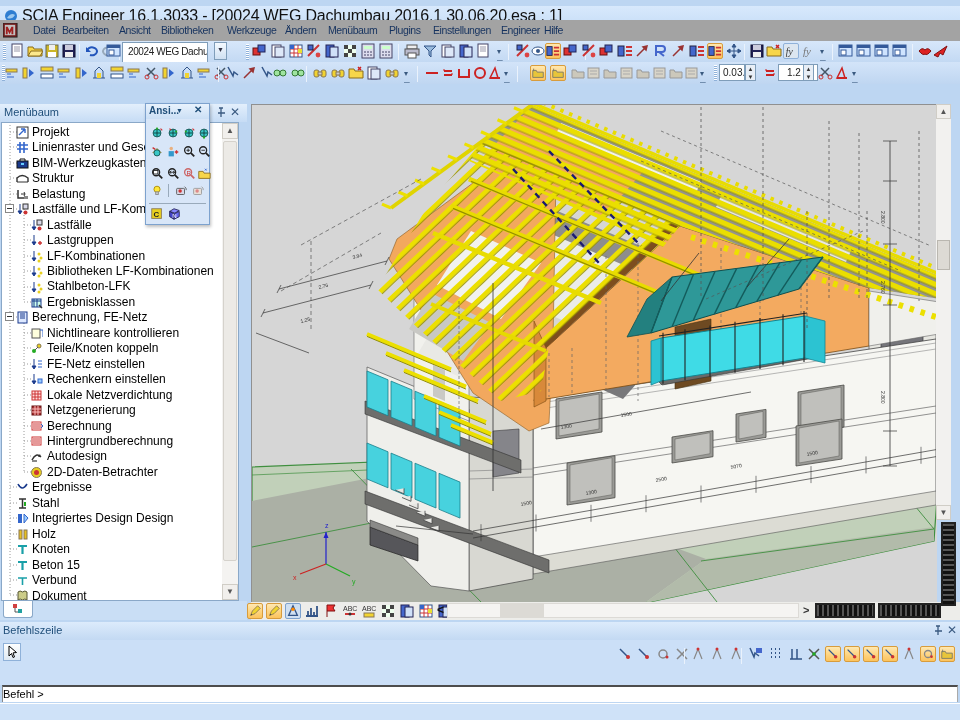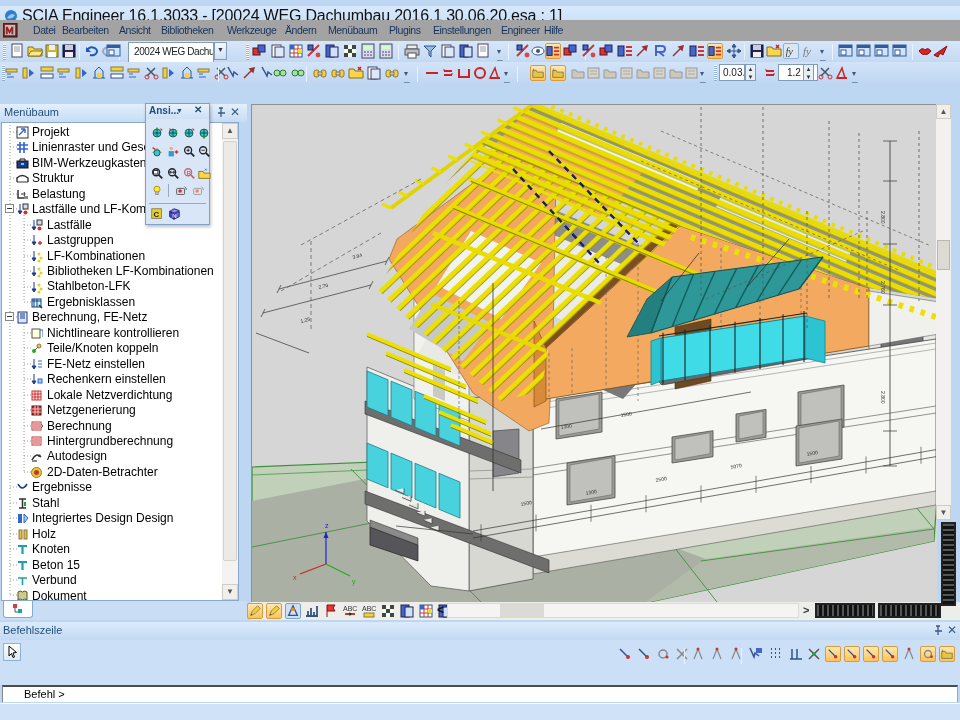--- a/index.html
+++ b/index.html
@@ -18,21 +18,21 @@
 #lhdr{left:0;top:104px;width:247px;height:18px;background:linear-gradient(#e3effc,#c6dcf5);font-size:11px;color:#1f4e79;padding:2px 0 0 4px}
 #tree{left:1px;top:122px;width:238px;height:479px;background:#fff;border:1px solid #8aa8c8;font-size:12px;color:#000;overflow:hidden}
 .trow{position:absolute;white-space:nowrap}
 #vsb{left:222px;top:123px;width:16px;height:477px;background:#f4f3f1}
 #tabstrip{left:0;top:601px;width:247px;height:19px;background:#c9def5}
 #canvas{left:251px;top:104px;width:685px;height:498px;background:#d6d6d6;border-left:1px solid #909090;border-top:1px solid #909090}
 #vpsb{left:936px;top:104px;width:15px;height:416px;background:#f2f1ef}
 #vpbottom{left:251px;top:602px;width:709px;height:18px;background:#ededea}
 #cmdhdr{left:0;top:622px;width:960px;height:18px;background:linear-gradient(#dcebfc,#c3d9f3);font-size:11px;color:#1f4e79;padding:2px 0 0 3px}
 #cmdbody{left:0;top:640px;width:960px;height:45px;background:#cbdff7}
-#cmdinput{left:2px;top:685px;width:956px;height:17px;background:#fff;border-top:2px solid #4d4d4d;border-left:1px solid #888;border-right:1px solid #aaa;font-size:11px;color:#000;padding:1px 0 0 21px}
+#cmdinput{left:2px;top:685px;width:956px;height:17px;background:#fff;border-top:2px solid #4d4d4d;border-left:1px solid #888;border-right:1px solid #aaa;font-size:11px;color:#000;padding:1px 0 0 0}
 #status{left:0;top:703px;width:960px;height:17px;background:#cfe2f8;border-top:1px solid #fff;font-size:10px;color:#15325f}
 .scell{position:absolute;top:18px;height:23px;border-right:1px solid #a3bfdf}
 .ic{position:absolute;width:16px;height:16px}
 .hl{background:linear-gradient(#ffe8b0,#fcc35c);border:1px solid #d89c3c;border-radius:2px}
 .hlb{background:#cfe0f2;border:1px solid #7da2ce;border-radius:2px}
 .prs{background:#dce6f0;border:1px solid #8fb1d9;border-radius:2px}
 #palette{left:145px;top:103px;width:65px;height:122px;background:#d8e6f8;border:1px solid #7da2ce;box-shadow:1px 2px 3px rgba(0,0,0,.25)}
 #palhdr{position:absolute;left:0;top:0;width:63px;height:15px;background:linear-gradient(#e8f2fd,#cbdff5);font-size:10px;font-weight:bold;color:#1f4e79;padding:1px 0 0 3px}
 .pic{position:absolute;width:14px;height:14px}
 svg{display:block}
@@ -92,21 +92,21 @@
       </svg>
       <svg class="ic" style="left:100px;top:2px" width="16" height="16" viewBox="0 0 16 16">
         <path d="M13 8 a5 4 0 1 0 -3 4" stroke="#9ab" stroke-width="2" fill="none"></path>
         <path d="M14 4 v5 h-5Z" fill="#9ab"></path>
       </svg>
       <svg class="ic" style="left:106px;top:2px" width="16" height="16" viewBox="0 0 16 16">
         <rect x="1" y="2" width="13" height="11" fill="#cfe4ff" stroke="#345a9a"></rect>
         <rect x="1" y="2" width="13" height="3" fill="#345a9a"></rect>
         <rect x="3" y="7" width="5" height="5" fill="#fff" stroke="#345a9a"></rect>
       </svg>
-      <div class="combo" style="left:128px;top:1px;width:86px;height:30px;padding:3px 0 0 5px;letter-spacing:-0.4px;font-size:10px">20024 WEG Dachu</div>
+      <div class="combo" style="left:122px;top:1px;width:86px;height:30px;padding:3px 0 0 5px;letter-spacing:-0.4px;font-size:10px">20024 WEG Dachu</div>
       <div class="abs" style="left:214px;top:1px;width:13px;height:18px;background:linear-gradient(#f5faff,#cfe0f2);border:1px solid #7f9db9">
         <span style="position:absolute;left:2px;top:3px;font-size:7px;color:#334">▼</span>
       </div>
       <div class="grip" style="left:246px;top:3px"></div>
       <div class="sep" style="left:398px;top:3px"></div>
       <svg class="ic" style="left:252px;top:2px" width="16" height="16" viewBox="0 0 16 16">
         <rect x="1" y="5" width="7" height="7" fill="#d33" stroke="#611"></rect>
         <rect x="6" y="2" width="7" height="7" fill="#46c" stroke="#225"></rect>
       </svg>
       <svg class="ic" style="left:270px;top:2px" width="16" height="16" viewBox="0 0 16 16">

